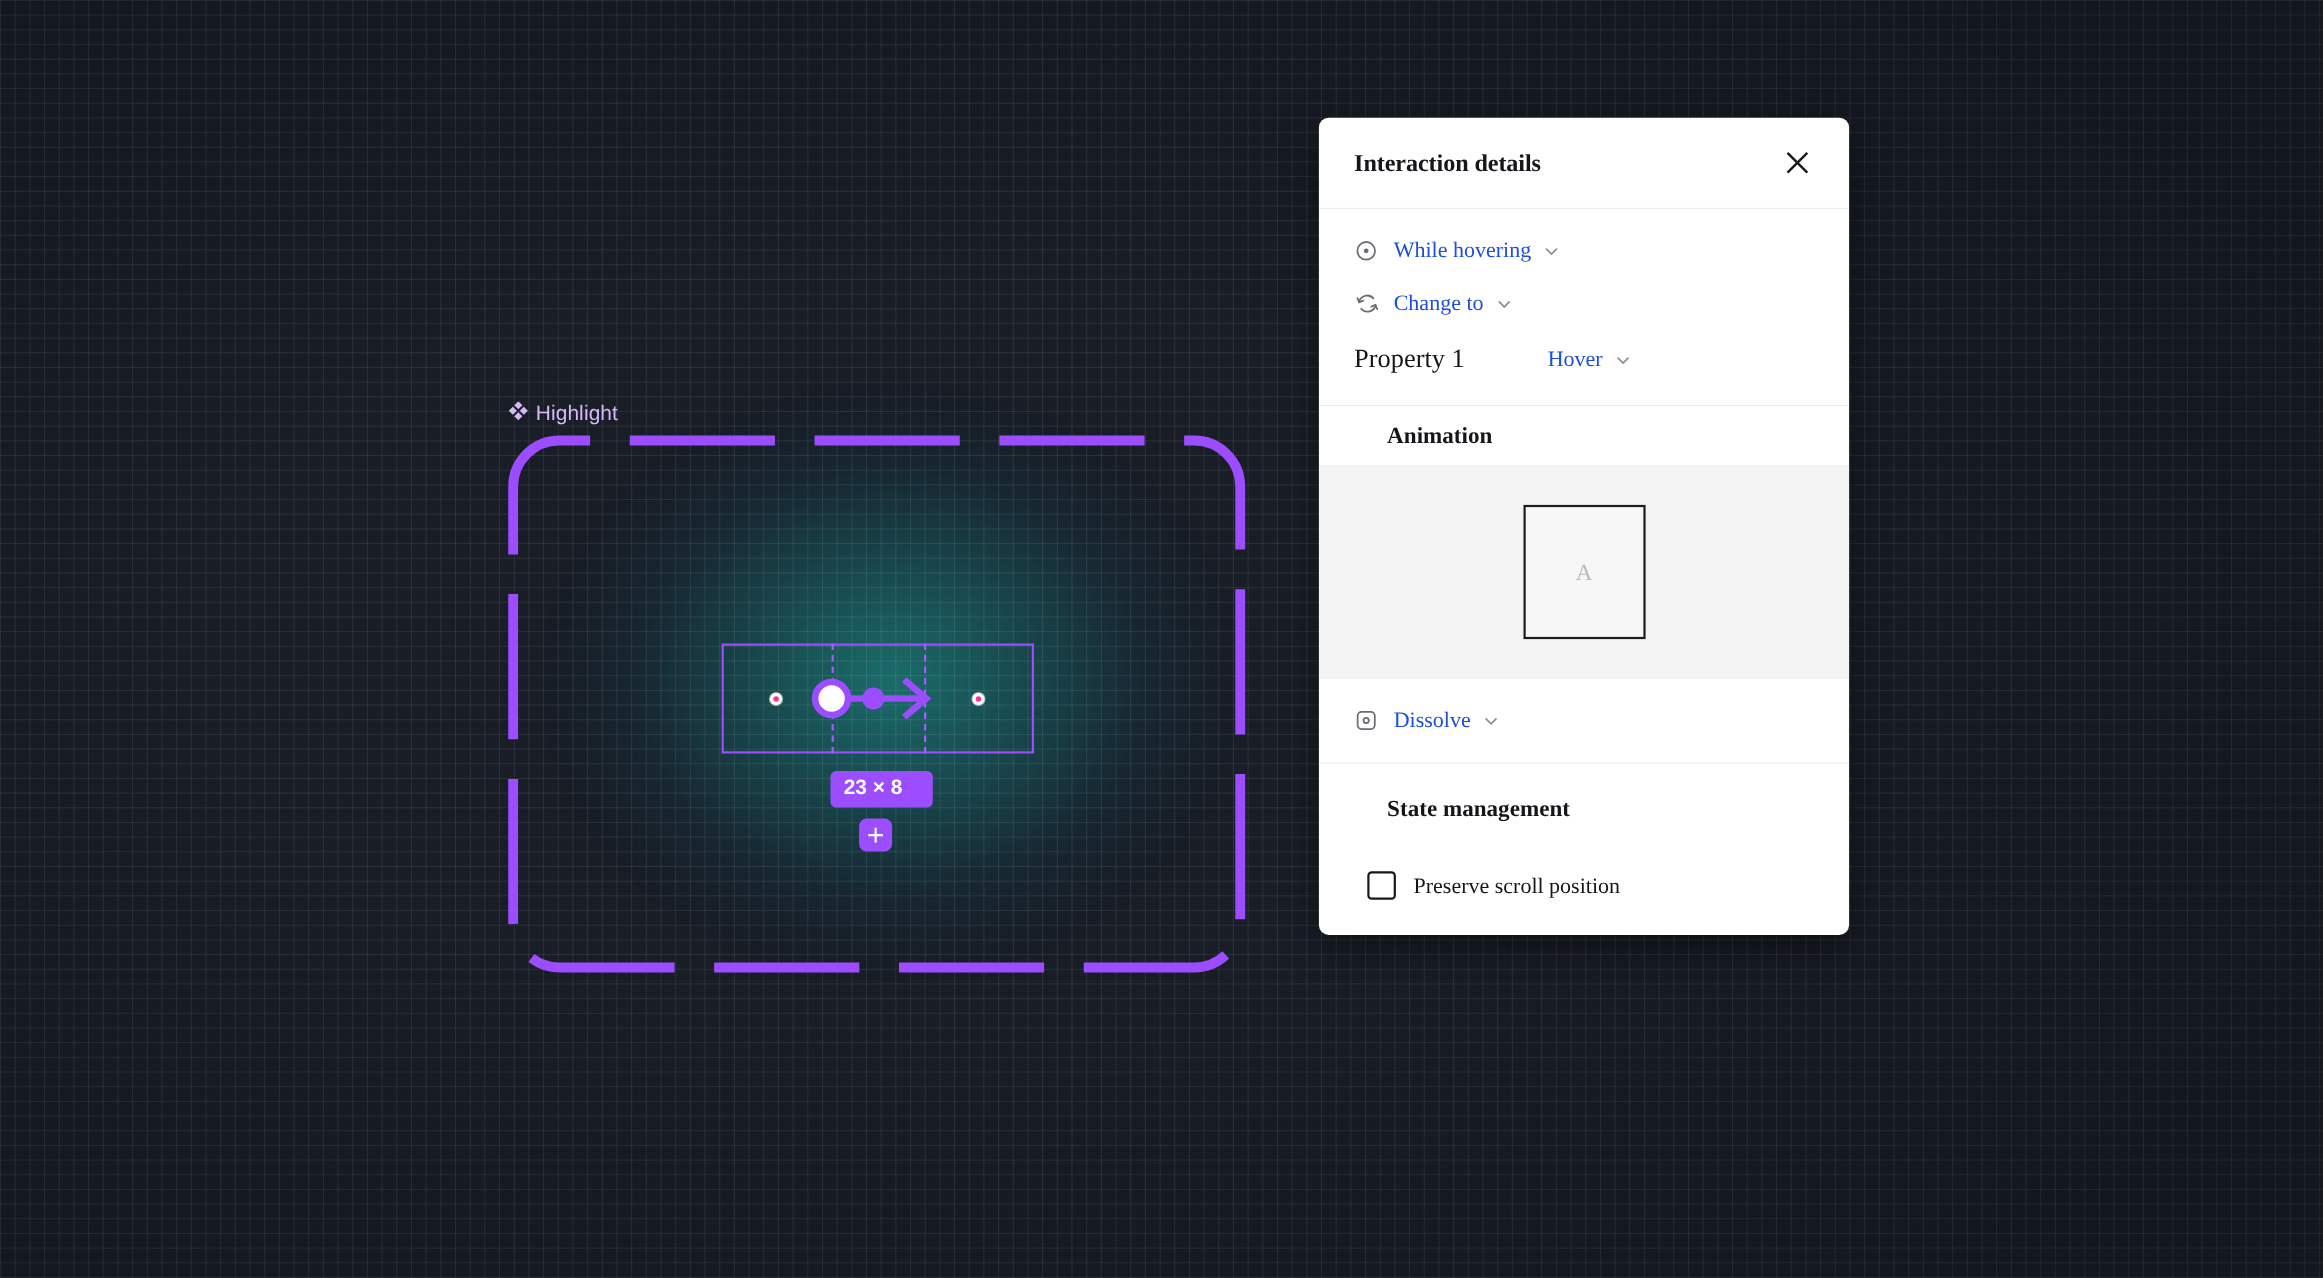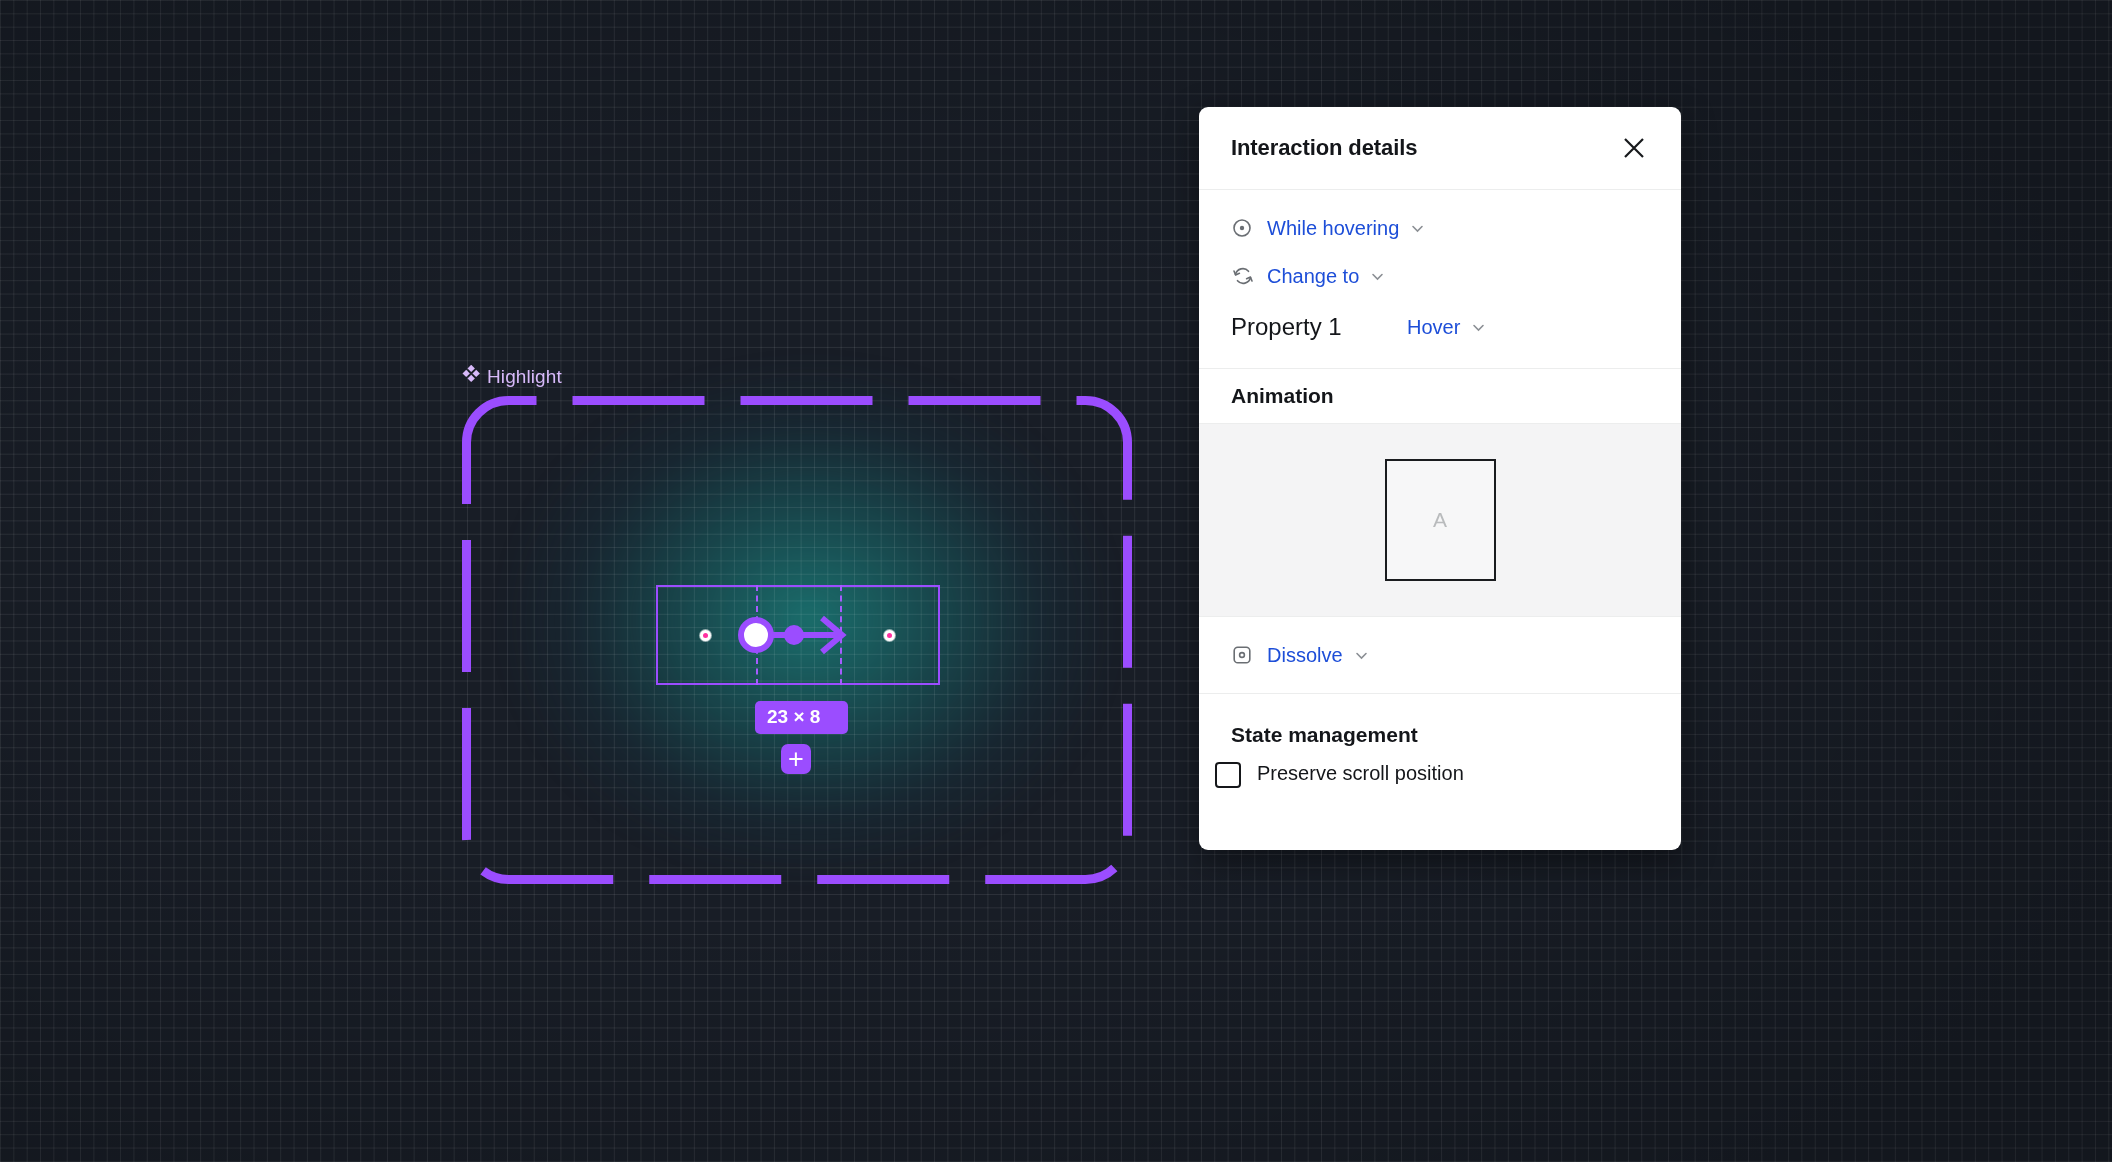--- a/index.html
+++ b/index.html
@@ -145,20 +145,21 @@
 
   
   .panel {
     position: absolute;
     left: 1199px; top: 107px;
     width: 482px;
     background: #ffffff;
     border-radius: 9px;
     box-shadow: 0 10px 34px rgba(0,0,0,0.42);
     overflow: hidden;
+    font-family: Liberation Serif, serif;
   }
   .panel-header {
     height: 83px;
     display: flex;
     align-items: center;
     justify-content: space-between;
     padding: 0 28px 0 32px;
     box-sizing: border-box;
     border-bottom: 1px solid #eceded;
   }
@@ -221,20 +222,21 @@
   }
 
   .section-title {
     font-size: 21px;
     font-weight: 700;
     color: #14161a;
     padding: 0 32px;
     min-height: 54px;
     display: flex;
     align-items: center;
+    margin-left: 30px;
   }
 
   .preview-area {
     background: #f4f4f5;
     border-top: 1px solid #eceded;
     border-bottom: 1px solid #eceded;
     height: 192px;
     display: flex;
     align-items: center;
     justify-content: center;
@@ -257,22 +259,22 @@
   .duration {
     display: inline-flex;
     align-items: center;
     margin-left: 58px;
     cursor: pointer;
   }
   .duration .ico { margin-right: 12px; }
 
   .checkbox-row {
     display: flex;
-    align-items: flex-start;
-    padding: 0 16px;
+    align-items: flex-end;
+    padding: 0 44px;
     min-height: 56px;
     cursor: pointer;
   }
   .checkbox {
     width: 26px; height: 26px;
     border: 2px solid #15171a;
     border-radius: 4px;
     background: #fff;
     margin-right: 16px;
     flex: 0 0 auto;

